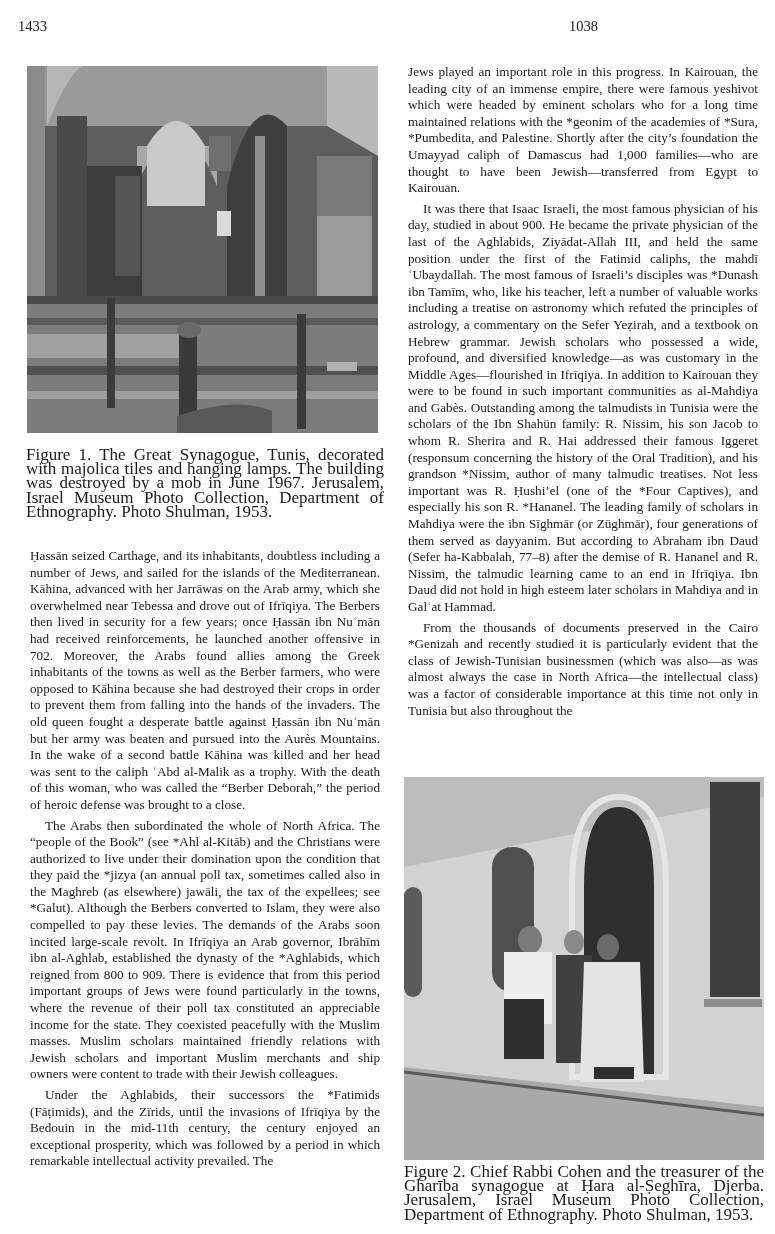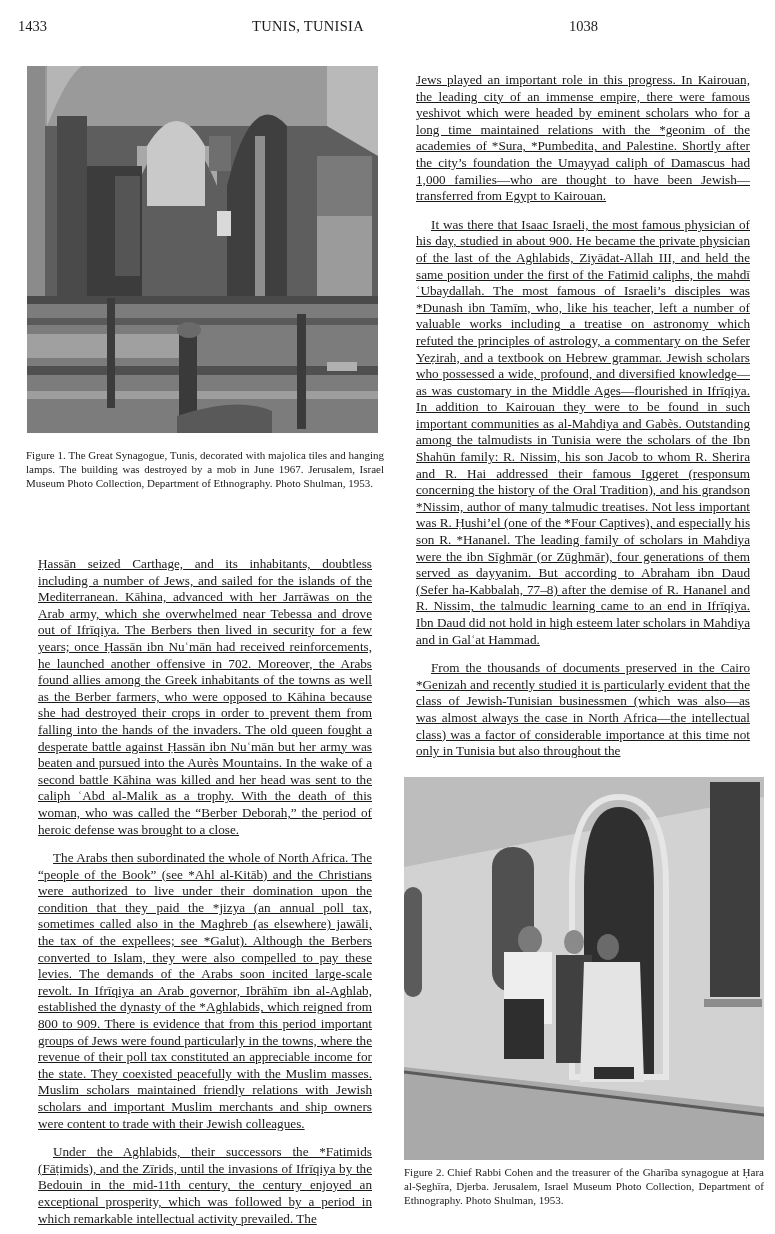--- a/index.html
+++ b/index.html
@@ -6,39 +6,38 @@
   body { width: 775px; height: 1234px; position: relative; overflow: hidden;
          font-family: "Liberation Serif", "DejaVu Serif", serif; color: #1a1a1a; }
   .header { position: absolute; top: 18px; left: 0; width: 616px; height: 20px; font-size: 14.5px; }
   .header .pl { position: absolute; left: 18px; top: 0; }
   .header .title { position: absolute; left: 0; right: 0; text-align: center; top: 0; letter-spacing: 0.3px; }
   .header .pr { position: absolute; right: 18px; top: 0; }
 
   .col { position: absolute; font-size: 13.2px; line-height: 16.6px; text-align: justify; }
   .col-left { left: 26px; width: 358px; }
   .col-right { left: 404px; width: 358px; }
-  .col p { margin: 12px; text-decoration: underline; }
+  .col p { margin: 4px; }
   .col p.indent { text-indent: 15px; }
-  .caption { font-size: 11px; line-height: 14.2px; text-align: justify; margin: 0; }
+  .caption { font-size: 17px; line-height: 14.2px; text-align: justify; margin: 0; }
 
   .photo { position: absolute; background: #6d6d6d; overflow: hidden; }
   .photo svg { display: block; width: 100%; height: 100%; }
   #fig1 { left: 27px; top: 66px; width: 351px; height: 367px; }
   #fig2 { left: 404px; top: 777px; width: 360px; height: 383px; }
   #fig1-caption { position: absolute; left: 26px; top: 448px; width: 358px; }
   #fig2-caption { position: absolute; left: 404px; top: 1165px; width: 360px; }
   #left-body { top: 544px; }
   #right-body { top: 60px; }
 </style>
 </head>
 <body>
 
 <div class="header">
   <span class="pl">1433</span>
-  <span class="title">TUNIS, TUNISIA</span>
   <span class="pr">1038</span>
 </div>
 
 <div class="photo" id="fig1">
   <svg viewBox="0 0 351 367" preserveAspectRatio="none">
     <rect width="351" height="367" fill="#5e5e5e"></rect>
     <rect x="0" y="0" width="351" height="60" fill="#9a9a9a"></rect>
     <path d="M110 120 Q150 20 190 120 L190 80 L110 80 Z" fill="#a8a8a8"></path>
     <path d="M120 80 Q150 30 178 80 L178 140 L120 140 Z" fill="#c9c9c9"></path>
     <rect x="0" y="0" width="18" height="367" fill="#8b8b8b"></rect>

